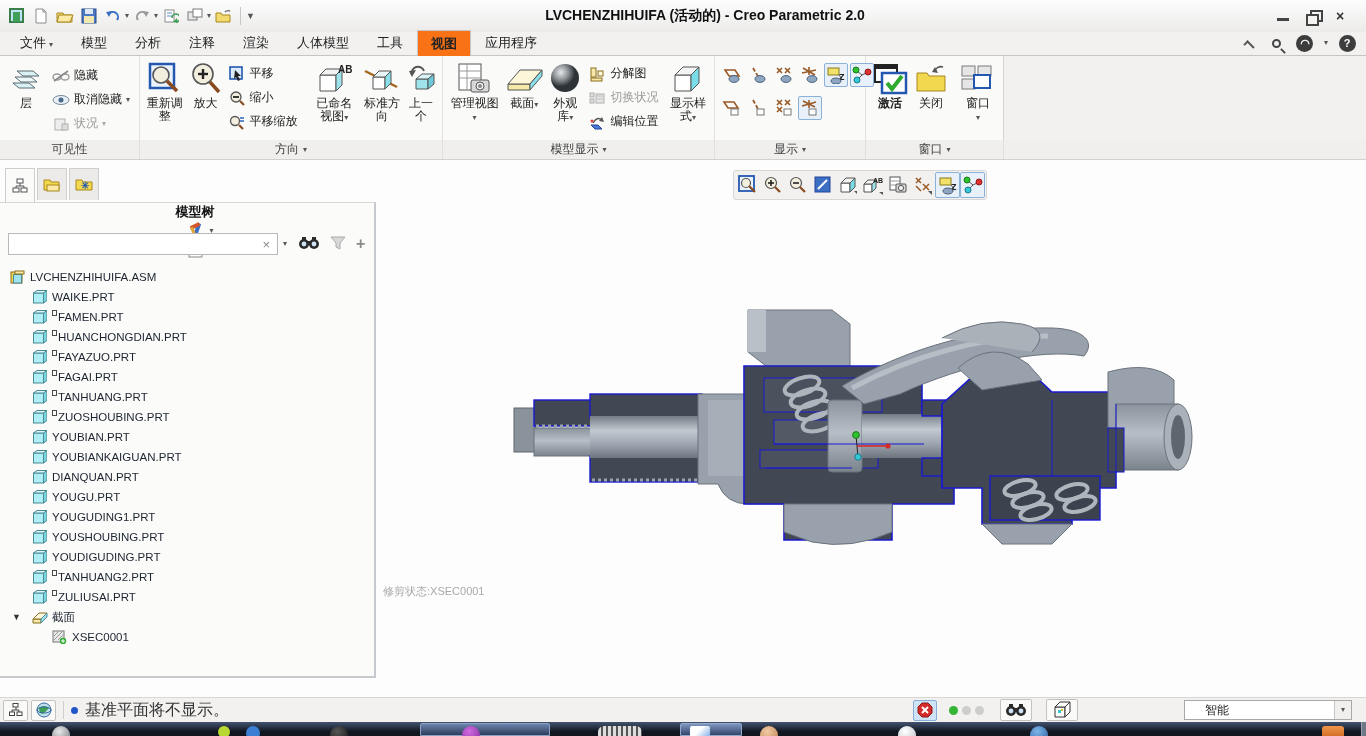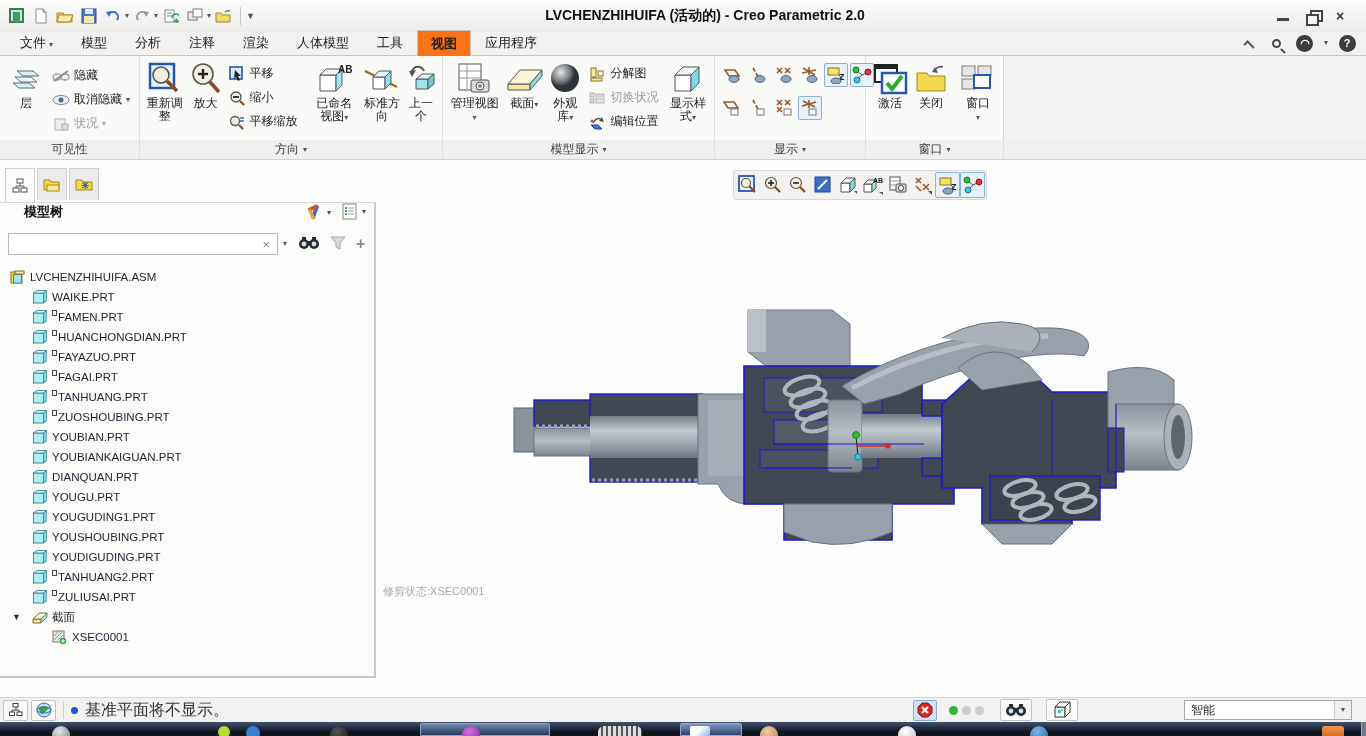--- a/index.html
+++ b/index.html
@@ -49,21 +49,21 @@
   .toggle-row { display:flex; gap:2px; }
   .tgl { width:24px; height:24px; border:1px solid transparent; border-radius:2px; display:flex; align-items:center; justify-content:center; }
   .tgl.pressed { border-color:#8ab1d8; background:#e8f1fa; }
 
   
   .main { position:absolute; top:160px; left:0; right:0; bottom:39px; background:#fdfdfd; }
   .navtabs { position:absolute; top:8px; left:5px; display:flex; gap:2px; z-index:2; }
   .navtab { width:30px; height:32px; border:1px solid #cfcecd; border-bottom:none; background:#eceameb; background:#ecebea; display:flex; align-items:center; justify-content:center; }
   .navtab.active { background:#fbfbfa; height:34px; }
   .tree-panel { position:absolute; top:42px; left:0; width:376px; height:476px; background:#fbfbfa; border-right:2px solid #c6cacf; border-bottom:2px solid #c6cacf; border-top:1px solid #d8d7d5; }
-  .tree-head { height:28px; display:flex; align-items:flex-start; padding:0 8px 0 24px; }
+  .tree-head { height:28px; display:flex; align-items:center; padding:0 8px 0 24px;flex-direction:column; }
   .tree-title { font-weight:bold; font-size:13px; color:#111; }
   .tree-head .spacer { flex:1; }
   .thbtn { display:flex; align-items:center; gap:3px; margin-left:10px; }
   .search-row { display:flex; align-items:center; gap:5px; padding:2px 8px 4px 8px; }
   .search-box { width:270px; height:22px; border:1px solid #b9b8b6; background:#fff; display:flex; align-items:center; }
   .search-box input { flex:1; border:none; outline:none; height:18px; font-size:12px; padding:0 4px; background:transparent; }
   .search-x { color:#8a8a8a; font-size:13px; padding:0 7px; }
   .tree-scroll { padding-top:8px; }
   .trow { height:20px; display:flex; align-items:center; font-size:11.5px; color:#1d2430; white-space:nowrap; }
   .trow .ticon { width:15px; height:14px; margin-right:5px; flex:none; }
@@ -87,21 +87,21 @@
   .sbtn { width:25px; height:21px; border:1px solid #c3c2c0; background:#fafaf9; border-radius:2px; display:flex; align-items:center; justify-content:center; margin-left:3px; }
   .sb-sep { width:1px; height:18px; background:#cfcecc; margin:0 7px; }
   .sb-msg { font-size:16px; color:#333; display:flex; align-items:center; gap:7px; }
   .bullet { width:7px; height:7px; border-radius:50%; background:#2055c8; }
   .sb-right { margin-left:auto; display:flex; align-items:center; gap:6px; padding-right:14px; }
   .stopbtn { width:24px; height:21px; background:#cfe3f6; border:1px solid #86aed6; border-radius:2px; display:flex; align-items:center; justify-content:center; }
   .dots { display:flex; gap:4px; align-items:center; margin:0 6px; }
   .dot { width:9px; height:9px; border-radius:50%; }
   .sbtn2 { width:32px; height:22px; border:1px solid #c3c2c0; background:#fafaf9; border-radius:2px; display:flex; align-items:center; justify-content:center; margin:0 4px; }
   .filterbox { width:168px; height:20px; border:1px solid #a9a8a6; background:#fff; display:flex; align-items:center; margin-left:96px; }
-  .filterbox .ftext { flex:1; padding-left:6px; font-size:12px; color:#222; }
+  .filterbox .ftext { flex:1; padding-left:20px; font-size:12px; color:#222; }
   .filterbox .fdrop { width:17px; height:100%; border-left:1px solid #c6c5c3; background:#f0efee; display:flex; align-items:center; justify-content:center; }
 
   
   .taskbar { position:absolute; bottom:0; left:0; right:0; height:14px; background:linear-gradient(#43536f,#10151f 70%); overflow:hidden; }
   .tb-slot { position:absolute; top:1px; height:13px; border-radius:2px 2px 0 0; }
   .tb-ico { position:absolute; top:4px; width:18px; height:18px; border-radius:50%; }
 </style>
 </head>
 <body>
 
@@ -522,21 +522,21 @@
                   <line x1="3" y1="2" x2="15" y2="8"></line>
                 </g>
                 <rect x="9" y="10" width="7" height="6" fill="#fff" stroke="#777"></rect>
               </svg>
             </span>
         </div>
       </div>
     </div>
 
     <div class="rgroup" style="width:137px;border-right:none;">
-      <div class="bigbtn" style="width:40px;">
+      <div class="bigbtn" style="width:40px;font-weight:bold;">
         <span class="bico">
           <svg width="36" height="32">
               <rect x="3" y="2" width="22" height="17" fill="#fff" stroke="#222" stroke-width="2"></rect>
               <rect x="3" y="2" width="22" height="4" fill="#222"></rect>
               <rect x="10" y="10" width="24" height="20" fill="#fff" stroke="#2458b0" stroke-width="2.5"></rect>
               <polyline points="15,20 20,26 30,13" fill="none" stroke="#2eaa2e" stroke-width="4"></polyline>
             </svg>
         </span>
         <span class="blbl">激活</span>
       </div>

